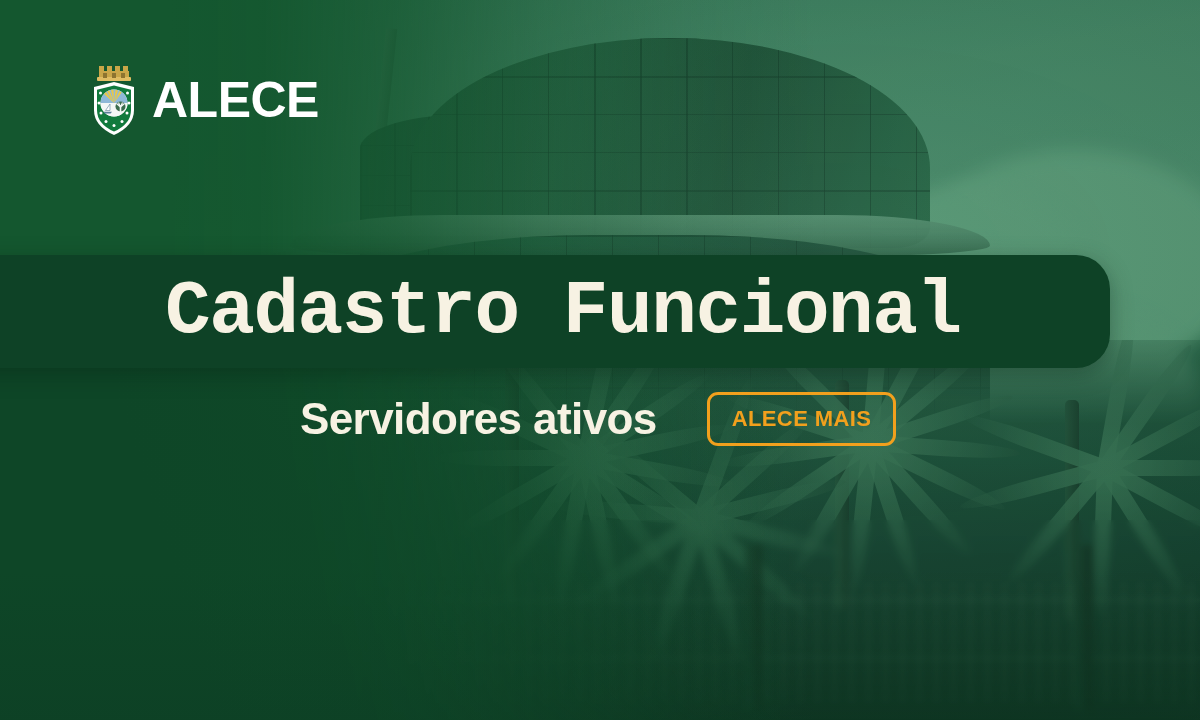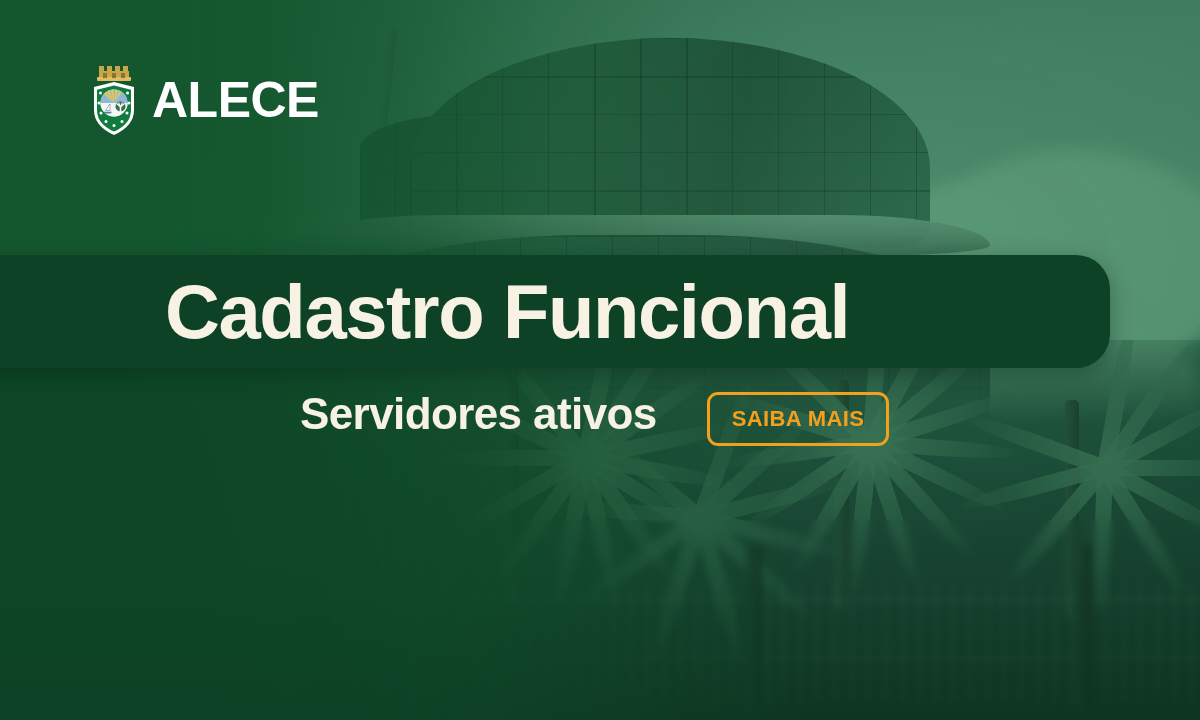--- a/index.html
+++ b/index.html
@@ -180,27 +180,27 @@
     box-shadow:0 6px 22px rgba(6,32,18,.35);
     display:flex; align-items:center;
     z-index:15;
   }
   .title-text {
     margin-left:225px;
     color:#f7f2e3;
     font-size:76px; font-weight:bold;
     letter-spacing:-1.4px; line-height:1;
     white-space:nowrap;
-    font-family:Liberation Sans, sans-serif;
+    font-family:Liberation Mono, monospace;
   }
 
   
   .sub-row {
     position:absolute; left:300px; top:392px;
-    display:flex; align-items:flex-start; gap:50px;
+    display:flex; align-items:center; gap:50px;
     z-index:15;
   }
   .subtitle {
     color:#f7f2e3;
     font-size:44px; font-weight:bold;
     letter-spacing:-.6px; line-height:1; white-space:nowrap;
   }
   .cta {
     display:inline-flex; align-items:center; justify-content:center;
     height:54px; padding:0 22px;
@@ -385,16 +385,16 @@
       <span class="alece">ALECE</span>
     </div>
   </div>
 
   <div class="title-band">
     <span class="title-text">Cadastro Funcional</span>
   </div>
 
   <div class="sub-row">
     <span class="subtitle">Servidores ativos</span>
-    <a class="cta" href="#">SAIBA MAIS</a>
+    <a class="cta" href="#">ALECE MAIS</a>
   </div>
 
 </div>
 
 </body></html>

